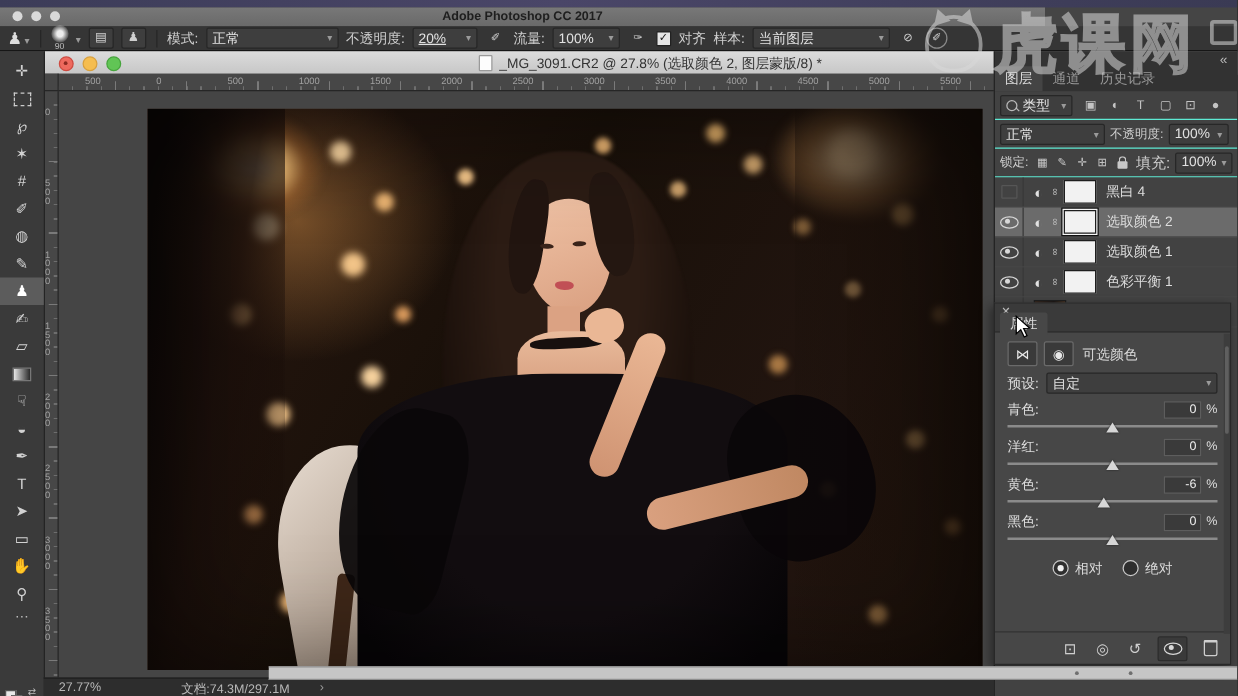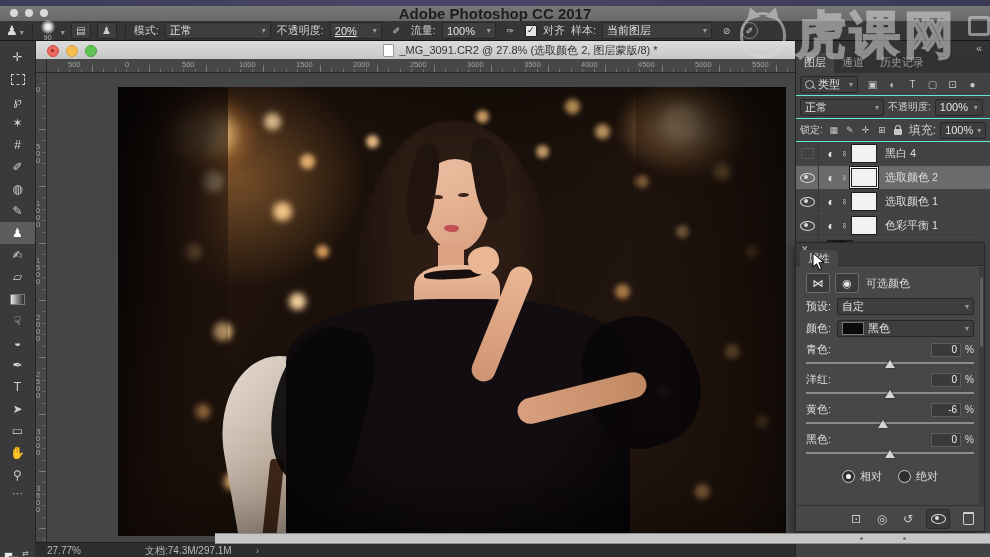--- a/index.html
+++ b/index.html
@@ -3,22 +3,22 @@
 <meta charset="utf-8">
 <style>
   html,body{margin:0;padding:0;background:#222;}
   .app{position:relative;width:990px;height:557px;overflow:hidden;background:#454545;
        font-family:"Liberation Sans","DejaVu Sans",sans-serif;color:#ccc;font-size:11px;
        -webkit-font-smoothing:antialiased;}
   .abs{position:absolute;}
 
   
   .mac-strip{left:0;top:0;width:990px;height:6px;background:linear-gradient(90deg,#3c3c58,#4a4668 45%,#3a3a54);}
-  .titlebar{left:0;top:6px;width:990px;height:15px;background:linear-gradient(#787878,#696969);
-            display:flex;align-items:center;justify-content:center;color:#1e1e1e;font-size:15px;font-weight:bold;}
+  .titlebar{left:0;top:6px;width:836px;height:15px;background:linear-gradient(#787878,#696969);
+            display:flex;align-items:center;justify-content:center;color:#1e1e1e;font-size:10px;font-weight:bold;}
   .traffic-app{position:absolute;left:10px;top:3px;display:flex;gap:7px;}
   .traffic-app i{width:8px;height:8px;border-radius:50%;background:#d9d9d9;display:block;}
 
   
   .optionsbar{left:0;top:21px;width:990px;height:20px;background:#353535;border-bottom:1px solid #161616;
               display:flex;align-items:center;gap:6px;padding:0 6px;box-sizing:border-box;}
   .ob-sep{width:1px;height:14px;background:#262626;margin:0 2px;}
   .ob-label{color:#cfcfcf;white-space:nowrap;}
   .field{display:inline-flex;align-items:center;gap:4px;background:#3e3e3e;border:1px solid #272727;
          border-radius:2px;height:15px;padding:0 4px;color:#e2e2e2;white-space:nowrap;}
@@ -493,27 +493,20 @@
         <span class="pb-ico">⋈</span>
         <span class="pb-ico">◉</span>
         <span class="pb-title">可选颜色</span>
       </div>
       <div class="prow">
         <span style="color:#ddd;">预设:</span>
         <span class="field chev">
             <span style="flex:1;">自定</span>
           </span>
       </div>
-      <div class="prow">
-        <span style="color:#ddd;">颜色:</span>
-        <span class="field chev">
-          <span class="swatch-black"></span>
-          <span style="flex:1;">黑色</span>
-        </span>
-      </div>
       <div style="margin-top:2px;">
           <div class="slider-block">
             <div class="slider-head">
               <div class="slider-label">青色:</div>
               <div class="slider-spacer"></div>
               <div class="value-box">0</div>
               <div class="pct">%</div>
             </div>
             <div class="slider-track">
               <div class="slider-thumb" style="left: 50%;"></div>

